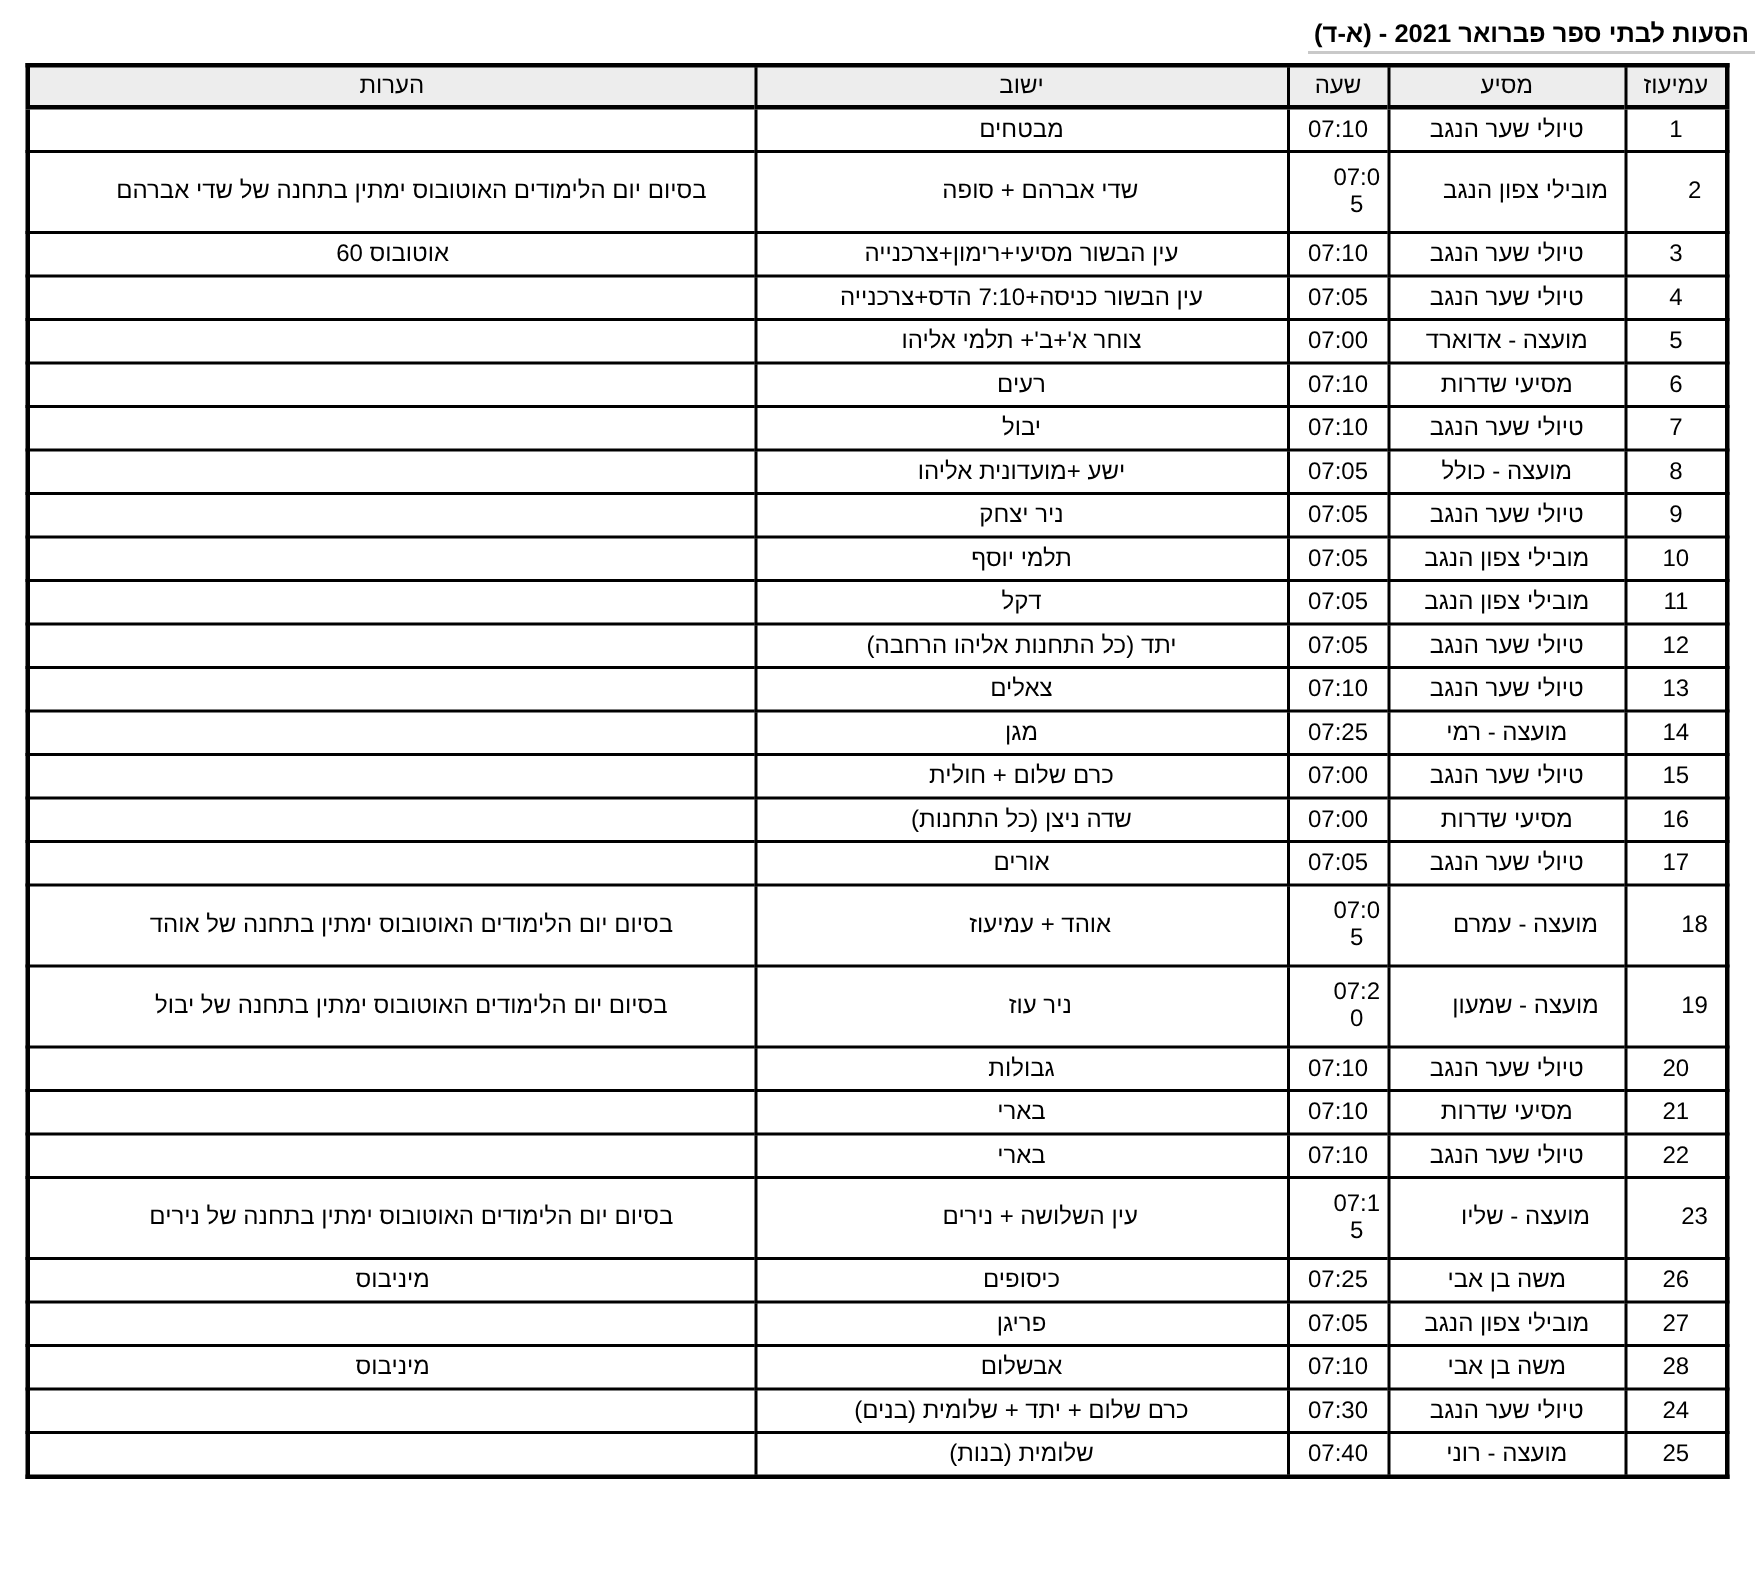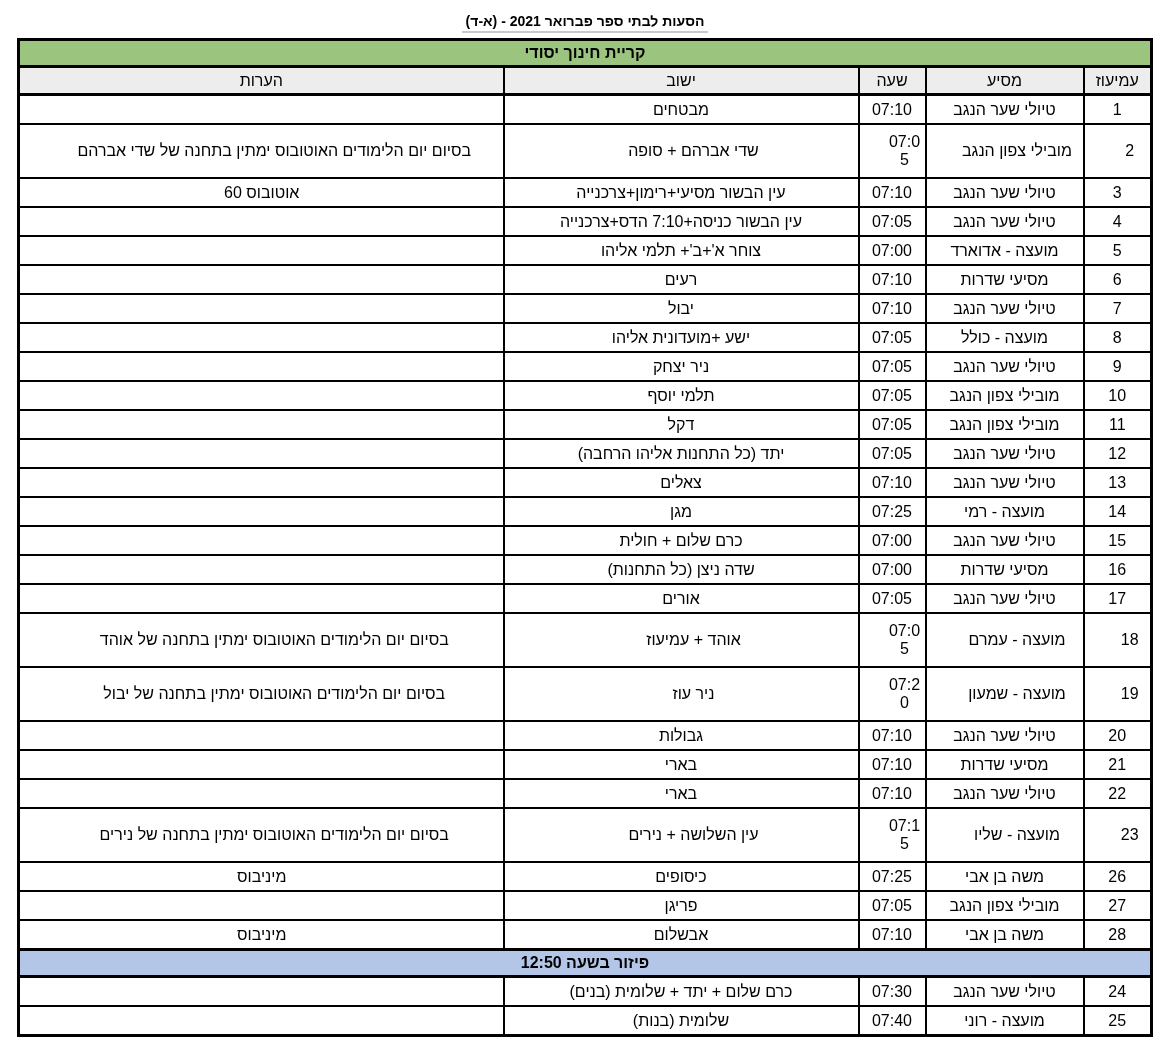--- a/index.html
+++ b/index.html
@@ -11,23 +11,22 @@
   html,body{margin:0;padding:0;}
   body{
     width:1170px;
     min-height:1051px;
     background:#ffffff;
     direction:rtl;
     font-family:"Liberation Sans","DejaVu Sans",sans-serif;
     color:#000;
   }
   .page-title{
-    text-align:center;
     padding-top:13px;
-    font-size:14px;
+    font-size:17px;
     font-weight:bold;
   }
   .page-title .underline{
     border-bottom:2px solid #c9c9c9;
     padding:0 4px 2px 4px;
   }
   table.schedule{
     border-collapse:collapse;
     table-layout:fixed;
     width:1133px;
@@ -86,23 +85,20 @@
 
 <table class="schedule">
   <colgroup>
     <col style="width:68px">
     <col style="width:158px">
     <col style="width:67px">
     <col style="width:355px">
     <col style="width:485px">
   </colgroup>
   <tbody id="table-body">
-      <tr class="band-row">
-        <td colspan="5">קריית חינוך יסודי</td>
-      </tr>
       <tr class="header-row">
         <td>עמיעוז</td>
         <td>מסיע</td>
         <td>שעה</td>
         <td>ישוב</td>
         <td>הערות</td>
       </tr>
       <tr class="data-row">
         <td class="cell-route">1</td>
         <td class="cell-carrier">טיולי שער הנגב</td>
@@ -278,23 +274,20 @@
         <td class="cell-settlement">פריגן</td>
         <td class="cell-notes"></td>
       </tr>
       <tr class="data-row">
         <td class="cell-route">28</td>
         <td class="cell-carrier">משה בן אבי</td>
         <td class="cell-time">07:10</td>
         <td class="cell-settlement">אבשלום</td>
         <td class="cell-notes">מיניבוס</td>
       </tr>
-      <tr class="footer-row">
-        <td colspan="5">פיזור בשעה 12:50</td>
-      </tr>
       <tr class="data-row">
         <td class="cell-route">24</td>
         <td class="cell-carrier">טיולי שער הנגב</td>
         <td class="cell-time">07:30</td>
         <td class="cell-settlement">כרם שלום + יתד + שלומית (בנים)</td>
         <td class="cell-notes"></td>
       </tr>
       <tr class="data-row">
         <td class="cell-route">25</td>
         <td class="cell-carrier">מועצה - רוני</td>

